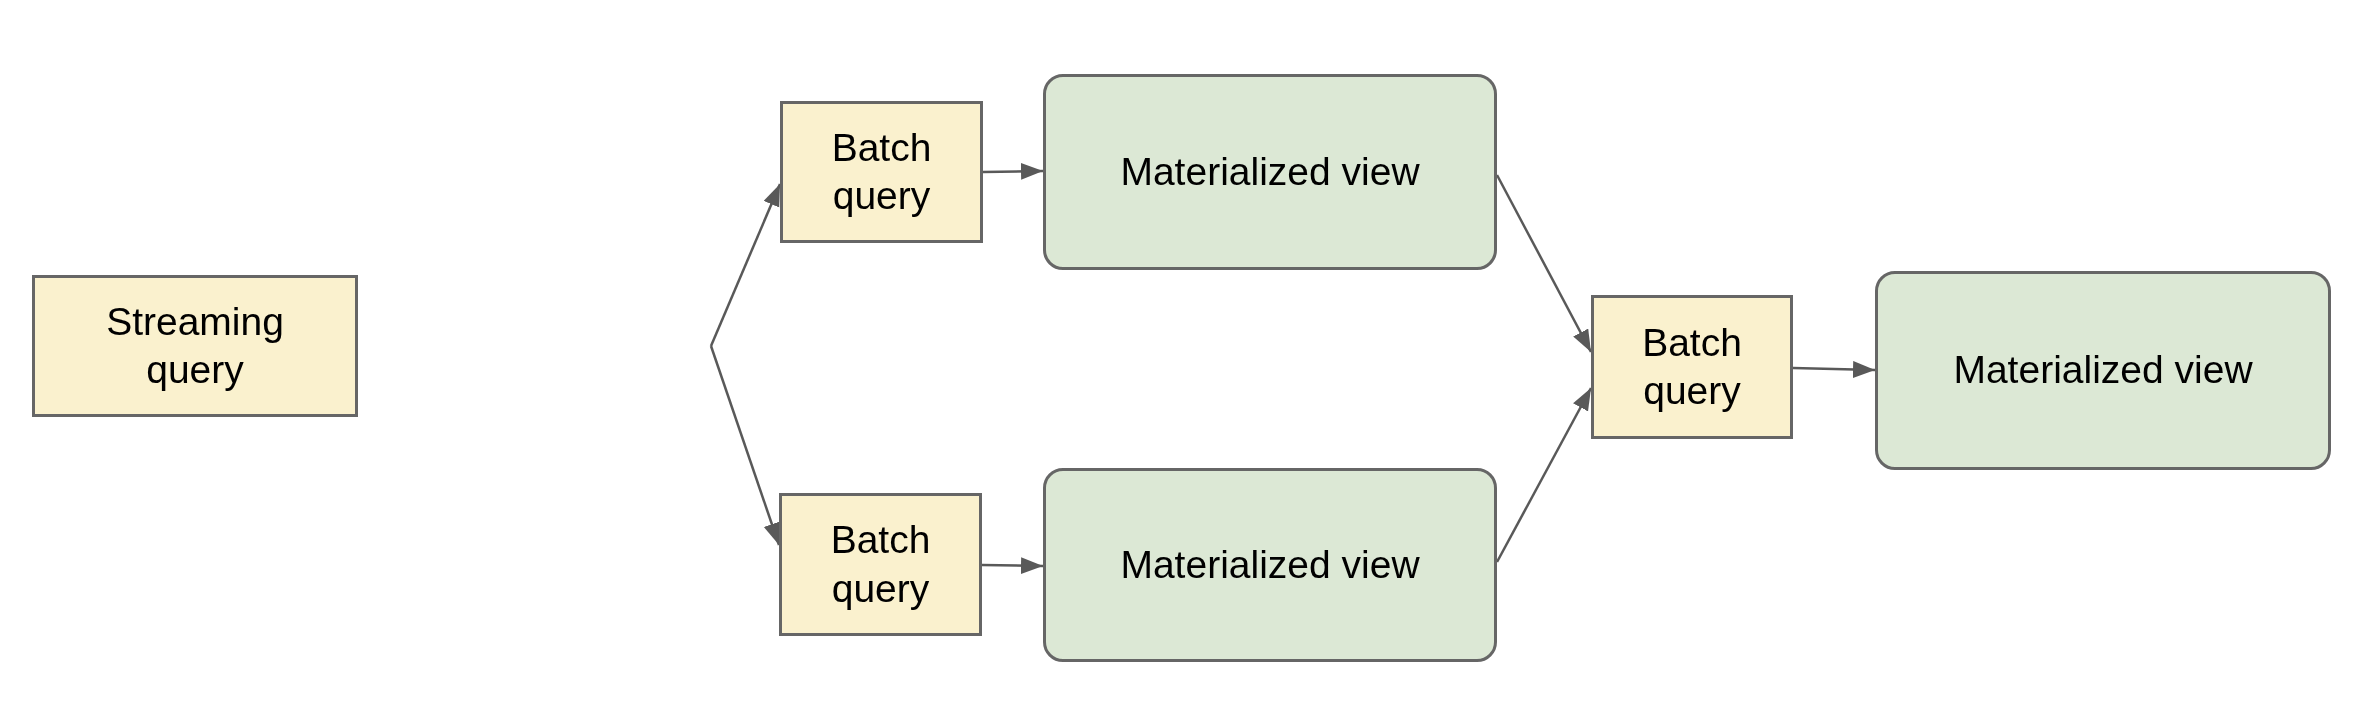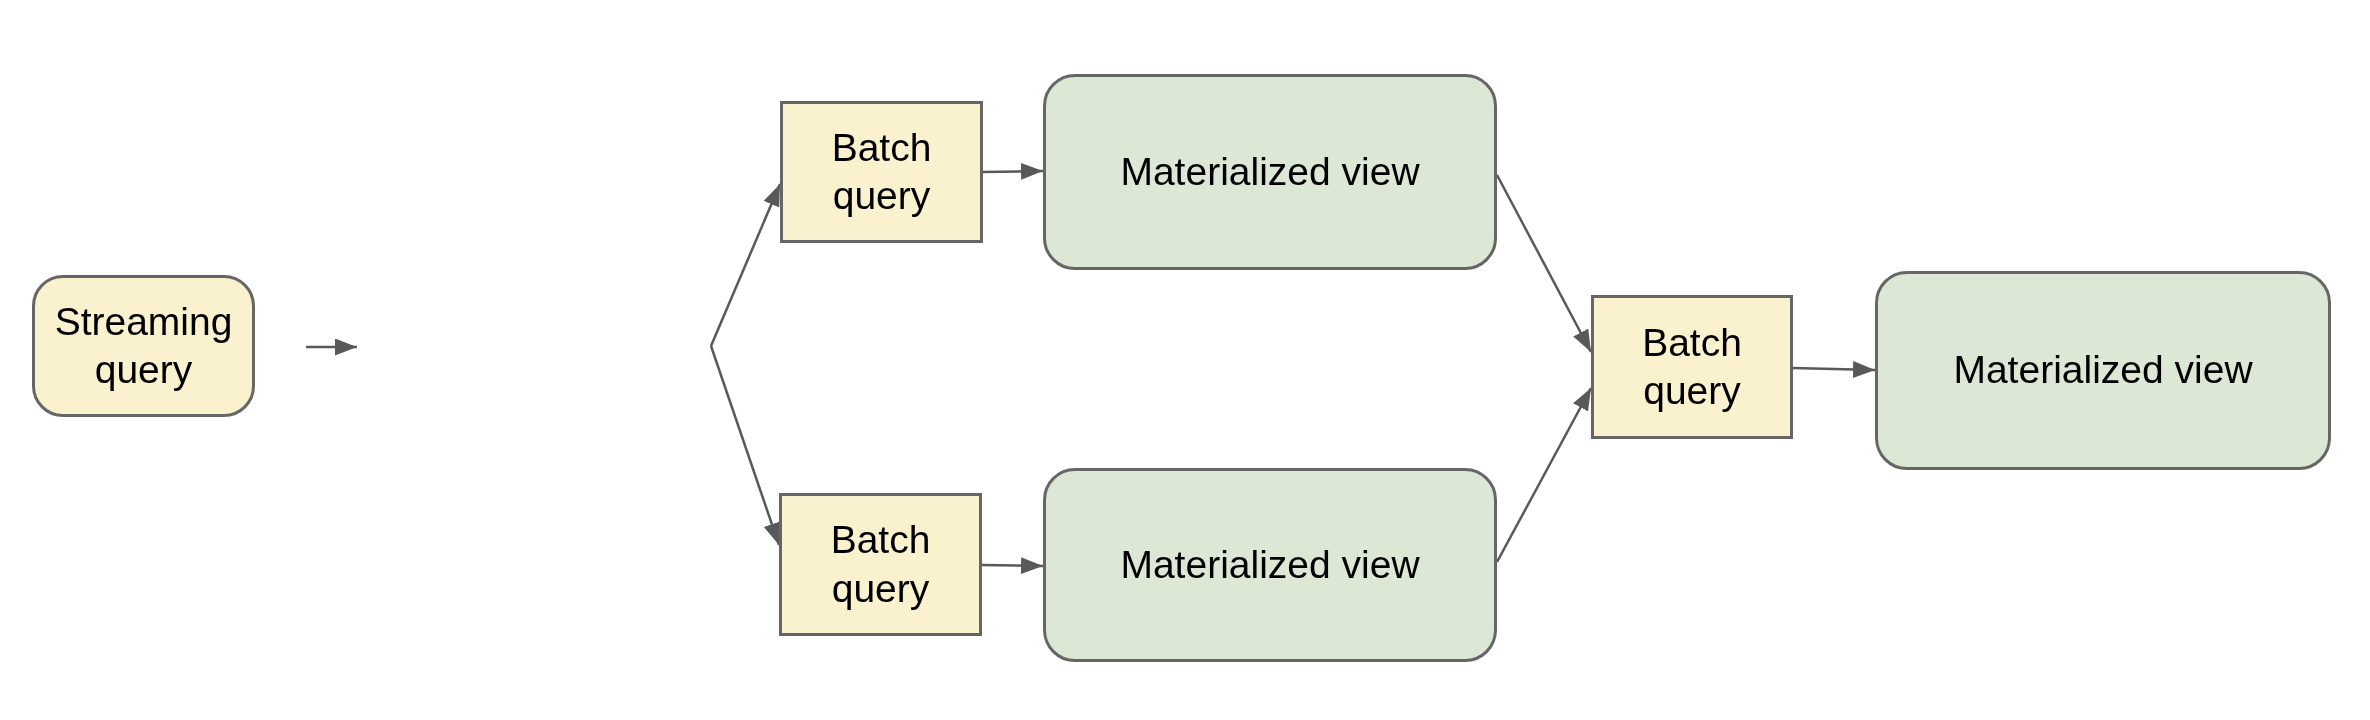--- a/index.html
+++ b/index.html
@@ -31,21 +31,21 @@
     line-height: 1.24;
   }
   .node.query {
     background: var(--query-fill);
     border: 3px solid var(--shape-border);
     border-radius: 0;
   }
   .node.view {
     background: var(--view-fill);
     border: 3px solid var(--shape-border);
-    border-radius: 32px;
+    border-radius: 20px;
   }
   .node-label {
     white-space: pre-line;
   }
 </style>
 </head>
 <body>
 
 <div class="canvas" style="width: 2370px; height: 720px; background: rgb(255, 255, 255); --query-fill: #FAF1CE; --view-fill: #DCE8D5; --shape-border: #666666; --text-color: #000000;">
   <svg class="edge-layer" xmlns="http://www.w3.org/2000/svg" width="2370" height="720" viewBox="0 0 2370 720">
@@ -57,21 +57,21 @@
   <line x1="306" y1="347" x2="357" y2="347" stroke="#595959" stroke-width="2.5" marker-end="url(#arrowhead)"></line>
       <line x1="711" y1="346" x2="780" y2="184" stroke="#595959" stroke-width="2.5" marker-end="url(#arrowhead)"></line>
       <line x1="711" y1="346" x2="779" y2="545" stroke="#595959" stroke-width="2.5" marker-end="url(#arrowhead)"></line>
       <line x1="983" y1="172" x2="1043" y2="171" stroke="#595959" stroke-width="2.5" marker-end="url(#arrowhead)"></line>
       <line x1="982" y1="565" x2="1043" y2="566" stroke="#595959" stroke-width="2.5" marker-end="url(#arrowhead)"></line>
       <line x1="1497" y1="175" x2="1591" y2="352" stroke="#595959" stroke-width="2.5" marker-end="url(#arrowhead)"></line>
       <line x1="1497" y1="562" x2="1591" y2="388" stroke="#595959" stroke-width="2.5" marker-end="url(#arrowhead)"></line>
       <line x1="1793" y1="368" x2="1875" y2="370" stroke="#595959" stroke-width="2.5" marker-end="url(#arrowhead)"></line>
     </svg>
 
-<div class="node query" style="left: 32px; top: 275px; width: 223px; height: 142px; border-radius: 31px;">
+<div class="node query" style="left: 32px; top: 275px; width: 326px; height: 142px;">
       <span class="node-label">Streaming
 query</span>
     </div>
     <div class="node query" style="left: 780px; top: 101px; width: 203px; height: 142px;">
       <span class="node-label">Batch
 query</span>
     </div>
     <div class="node view" style="left: 1043px; top: 74px; width: 454px; height: 196px;">
       <span class="node-label">Materialized view</span>
     </div>

